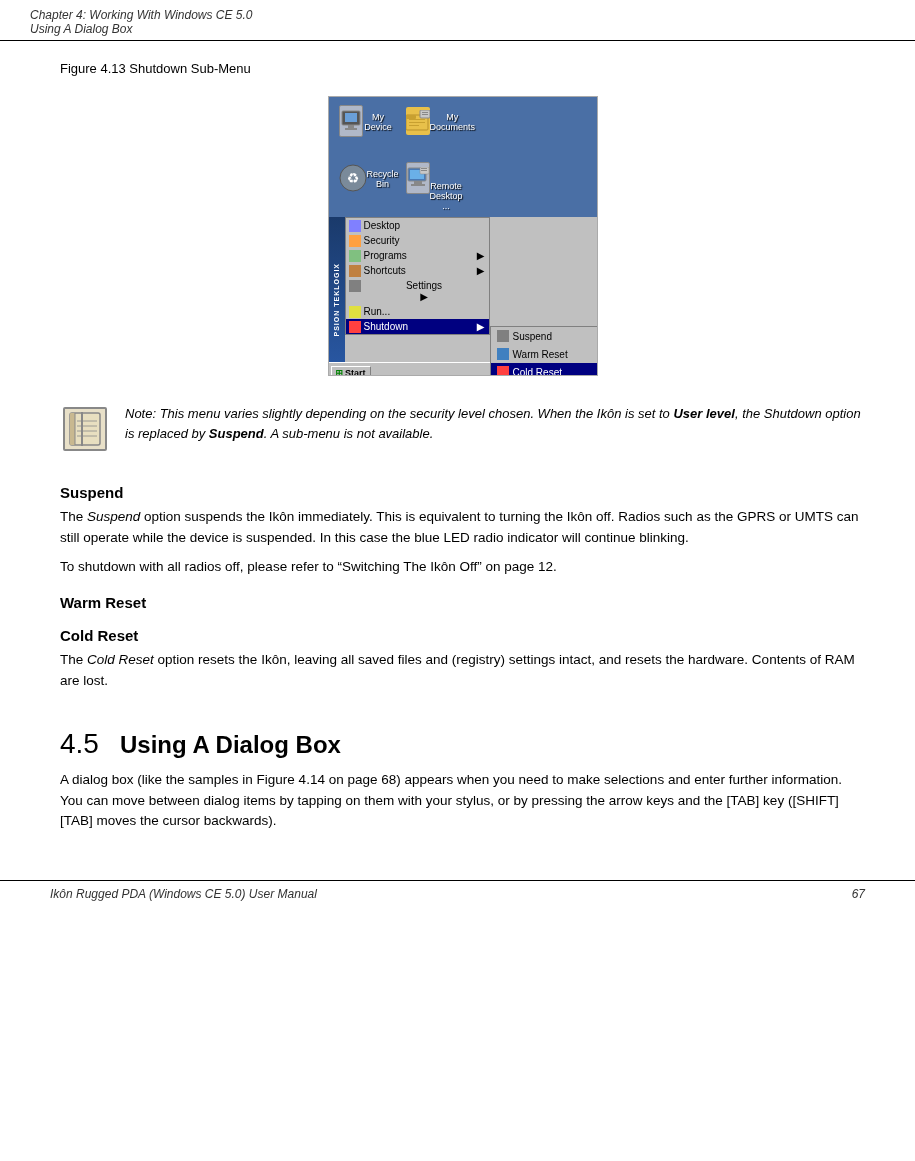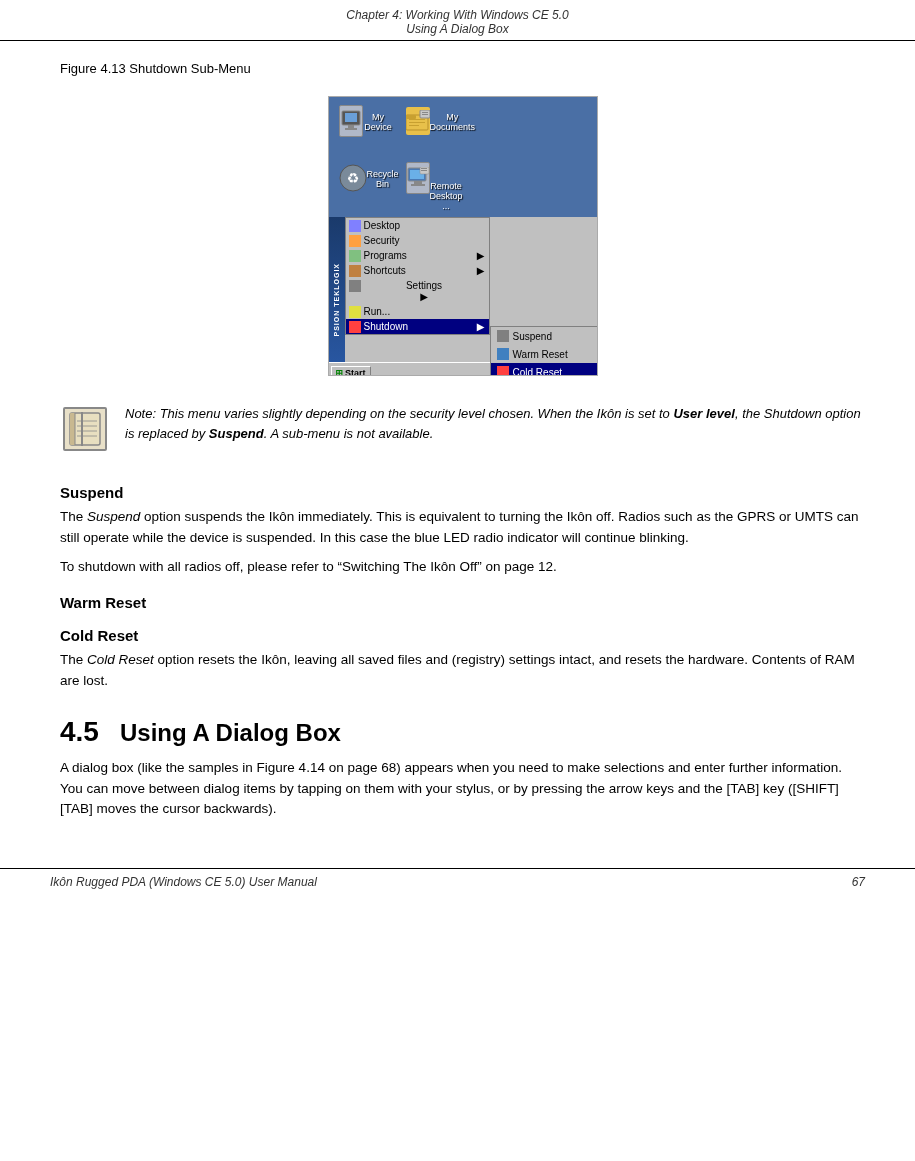--- a/index.html
+++ b/index.html
@@ -8,21 +8,21 @@
       font-size: 14px;
       color: #000;
       background: #fff;
       width: 915px;
       min-height: 1161px;
       padding: 0;
     }
 
     
     .page-header {
-      text-align: center;
+      text-align: left;
       padding: 8px 30px 4px 30px;
       border-bottom: 1px solid #000;
       font-size: 12px;
       color: #333;
     }
     .page-header .line1 { font-style: italic; }
     .page-header .line2 { font-style: italic; }
 
     
     .content {
@@ -194,23 +194,24 @@
     .major-section {
       display: flex;
       gap: 20px;
       margin-top: 24px;
       margin-bottom: 10px;
       align-items: baseline;
     }
 
     .major-number {
       font-size: 28px;
-      font-weight: bold;
+      font-weight: normal;
       color: #000;
       min-width: 40px;
+      margin-top: 12px;
     }
 
     .major-title {
       font-size: 24px;
       font-weight: bold;
       color: #000;
     }
 
     
     .page-footer {

